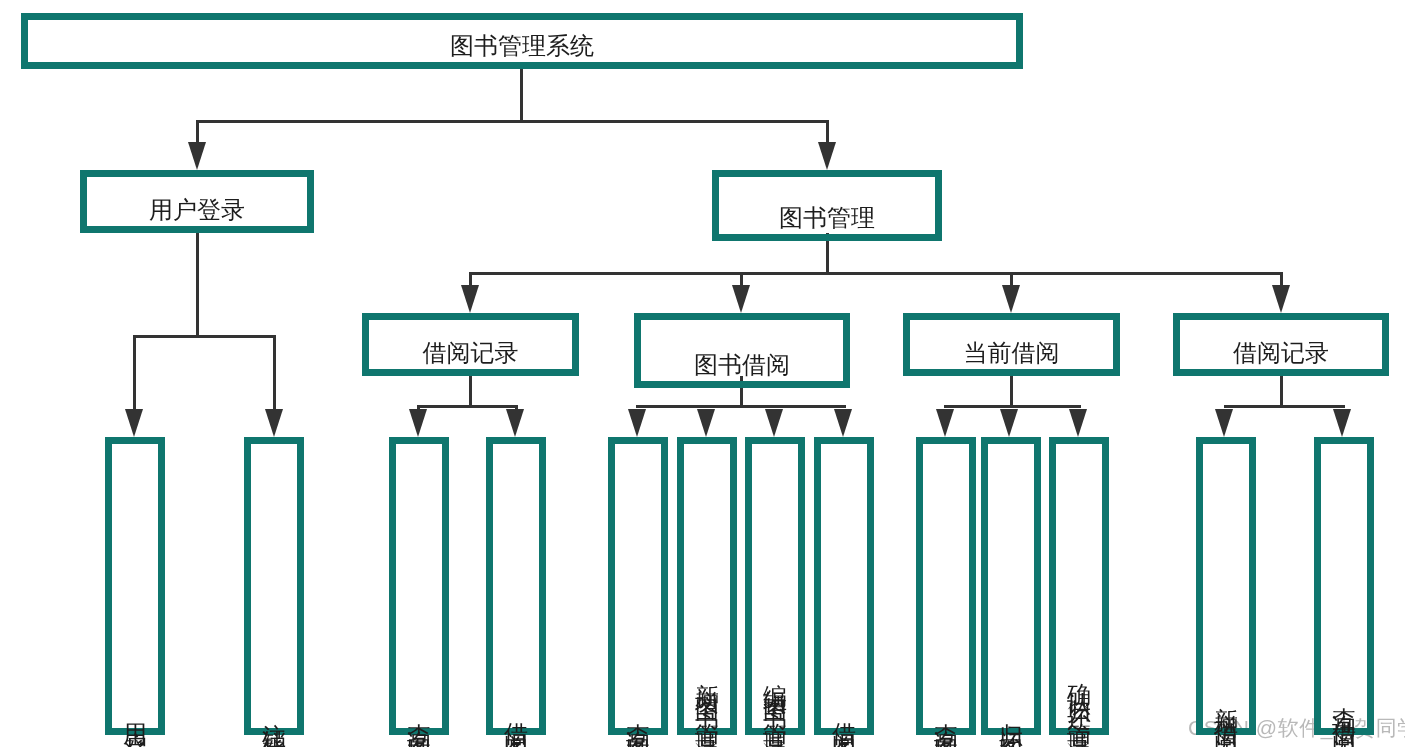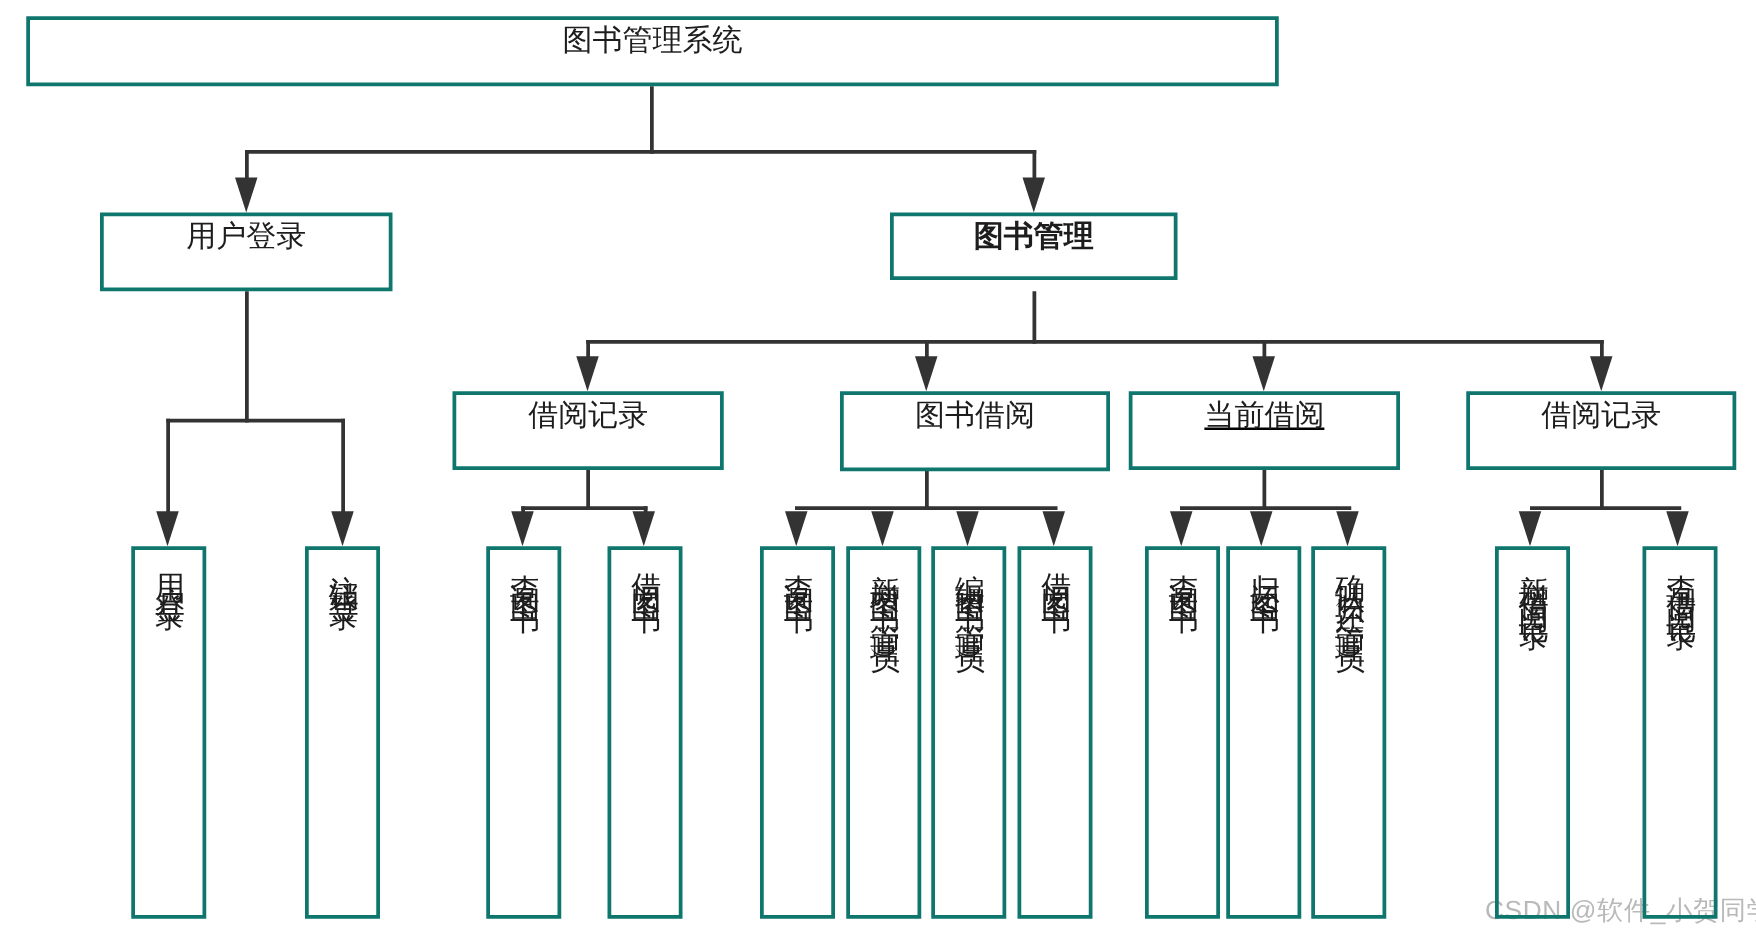--- a/index.html
+++ b/index.html
@@ -6,24 +6,24 @@
   .canvas{
     position:relative;
     width:1405px;height:747px;
     background:#ffffff;
     overflow:hidden;
     font-family:"Liberation Sans",sans-serif;
   }
   .box{
     position:absolute;
     box-sizing:border-box;
-    border:3px solid #0f766e;
+    border:7px solid #0f766e;
     background:transparent;
     display:flex;
-    align-items:flex-start;
+    align-items:flex-end;
     justify-content:center;
     z-index:2;
   }
   .lbl{
     font-size:24px;
     color:#1d1d1d;
     white-space:nowrap;
   }
   .v .lbl{
     writing-mode:vertical-rl;
@@ -113,31 +113,31 @@
   <div class="arrow" style="left:1215px;top:409px;"></div>
   <div class="arrow" style="left:1333px;top:409px;"></div>
 
   <div class="box" style="left:21px;top:13px;width:1002px;height:56px;">
     <span class="lbl">图书管理系统</span>
   </div>
 
   <div class="box" style="left:80px;top:170px;width:234px;height:63px;">
     <span class="lbl">用户登录</span>
   </div>
-  <div class="box" style="left:712px;top:170px;width:230px;height:54px;font-weight:bold;">
+  <div class="box" style="left:712px;top:170px;width:230px;height:71px;">
     <span class="lbl">图书管理</span>
   </div>
 
   <div class="box" style="left:362px;top:313px;width:217px;height:63px;">
     <span class="lbl">借阅记录</span>
   </div>
-  <div class="box" style="left:672px;top:313px;width:216px;height:64px;">
+  <div class="box" style="left:634px;top:313px;width:216px;height:75px;">
     <span class="lbl">图书借阅</span>
   </div>
-  <div class="box" style="left:903px;top:313px;width:217px;height:63px;text-decoration:underline;">
+  <div class="box" style="left:903px;top:313px;width:217px;height:63px;">
     <span class="lbl">当前借阅</span>
   </div>
   <div class="box" style="left:1173px;top:313px;width:216px;height:63px;">
     <span class="lbl">借阅记录</span>
   </div>
 
   <div class="box v" style="left:105px;top:437px;width:60px;height:298px;">
     <span class="lbl">用户登录</span>
   </div>
   <div class="box v" style="left:244px;top:437px;width:60px;height:298px;">

